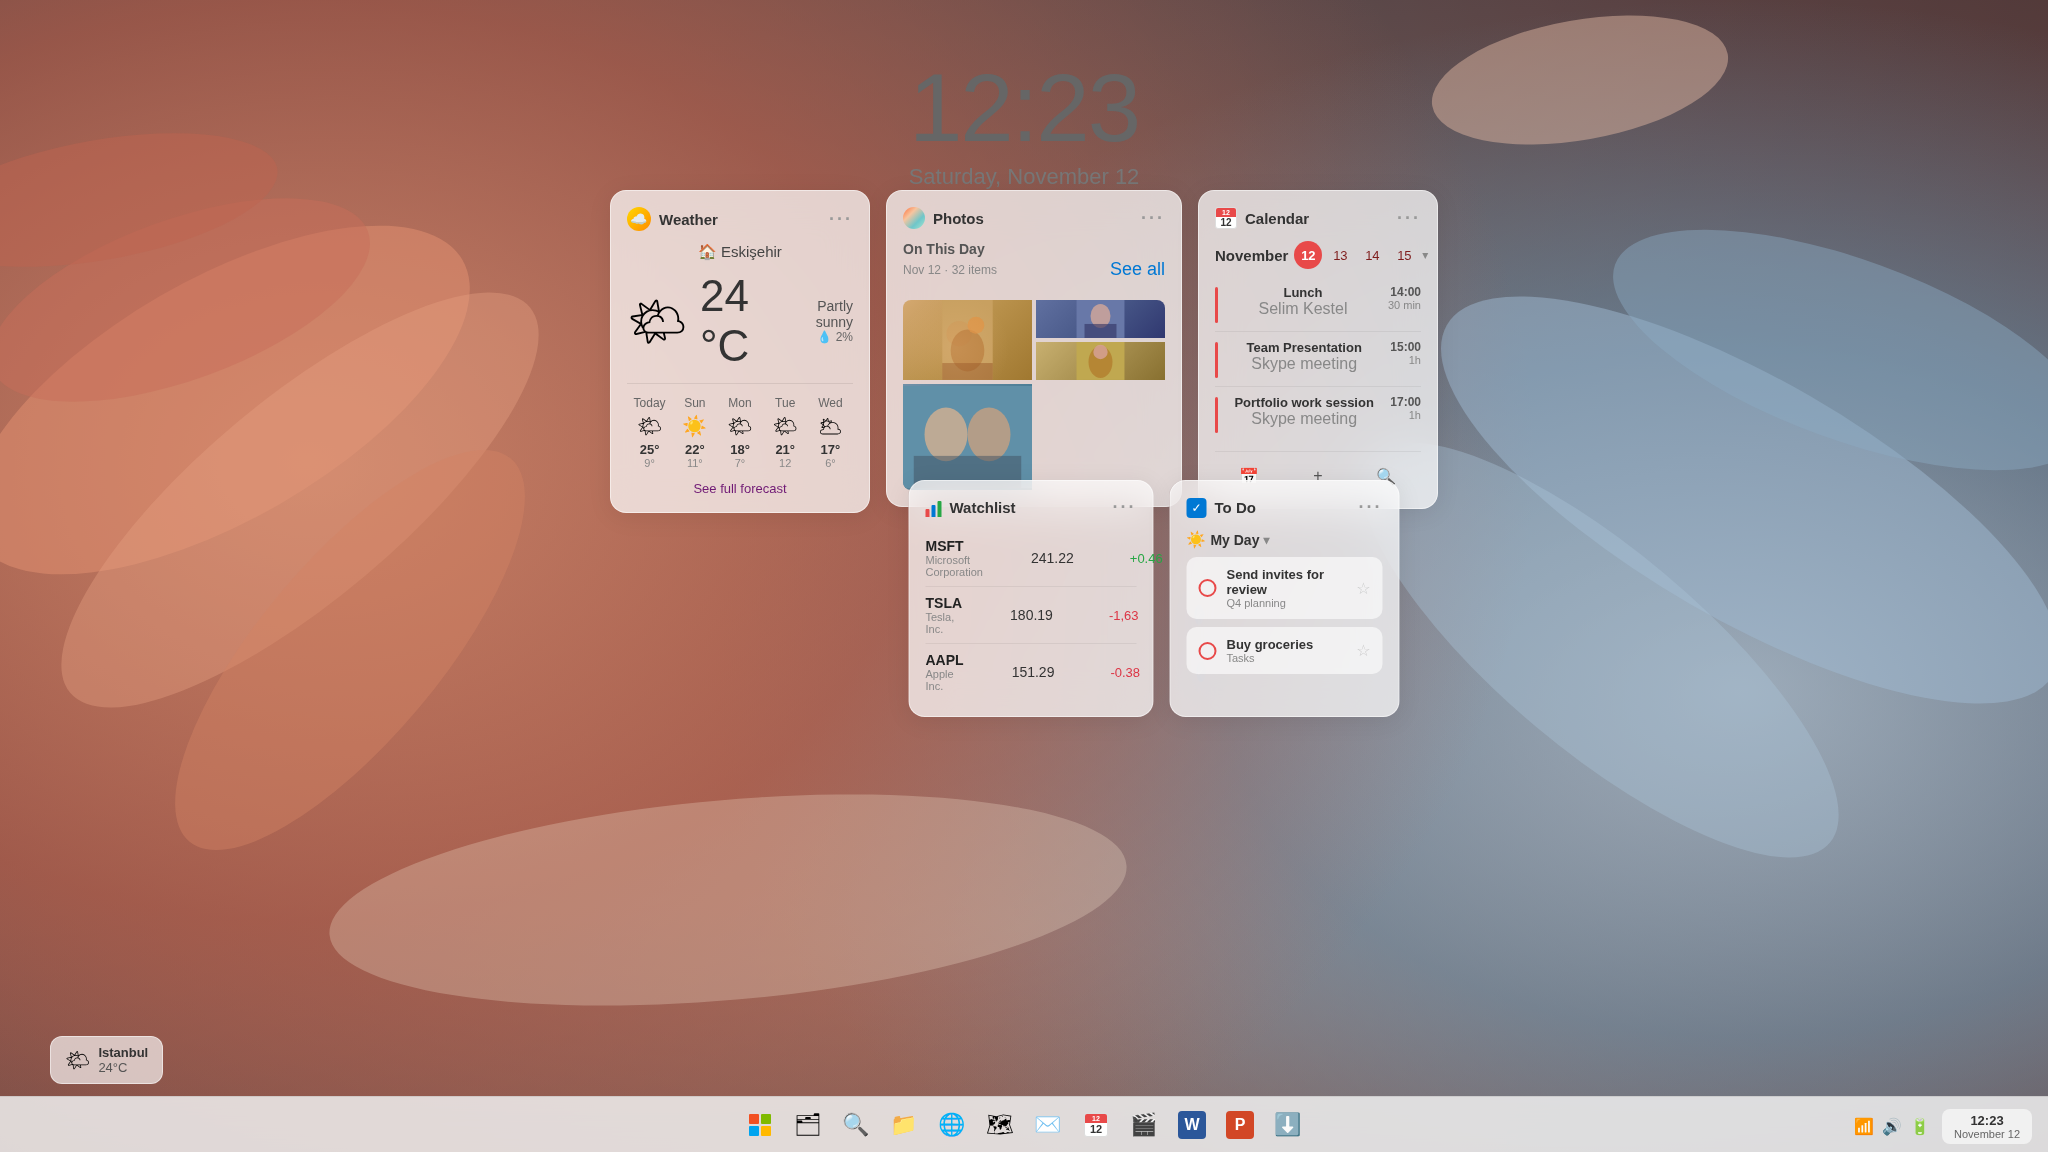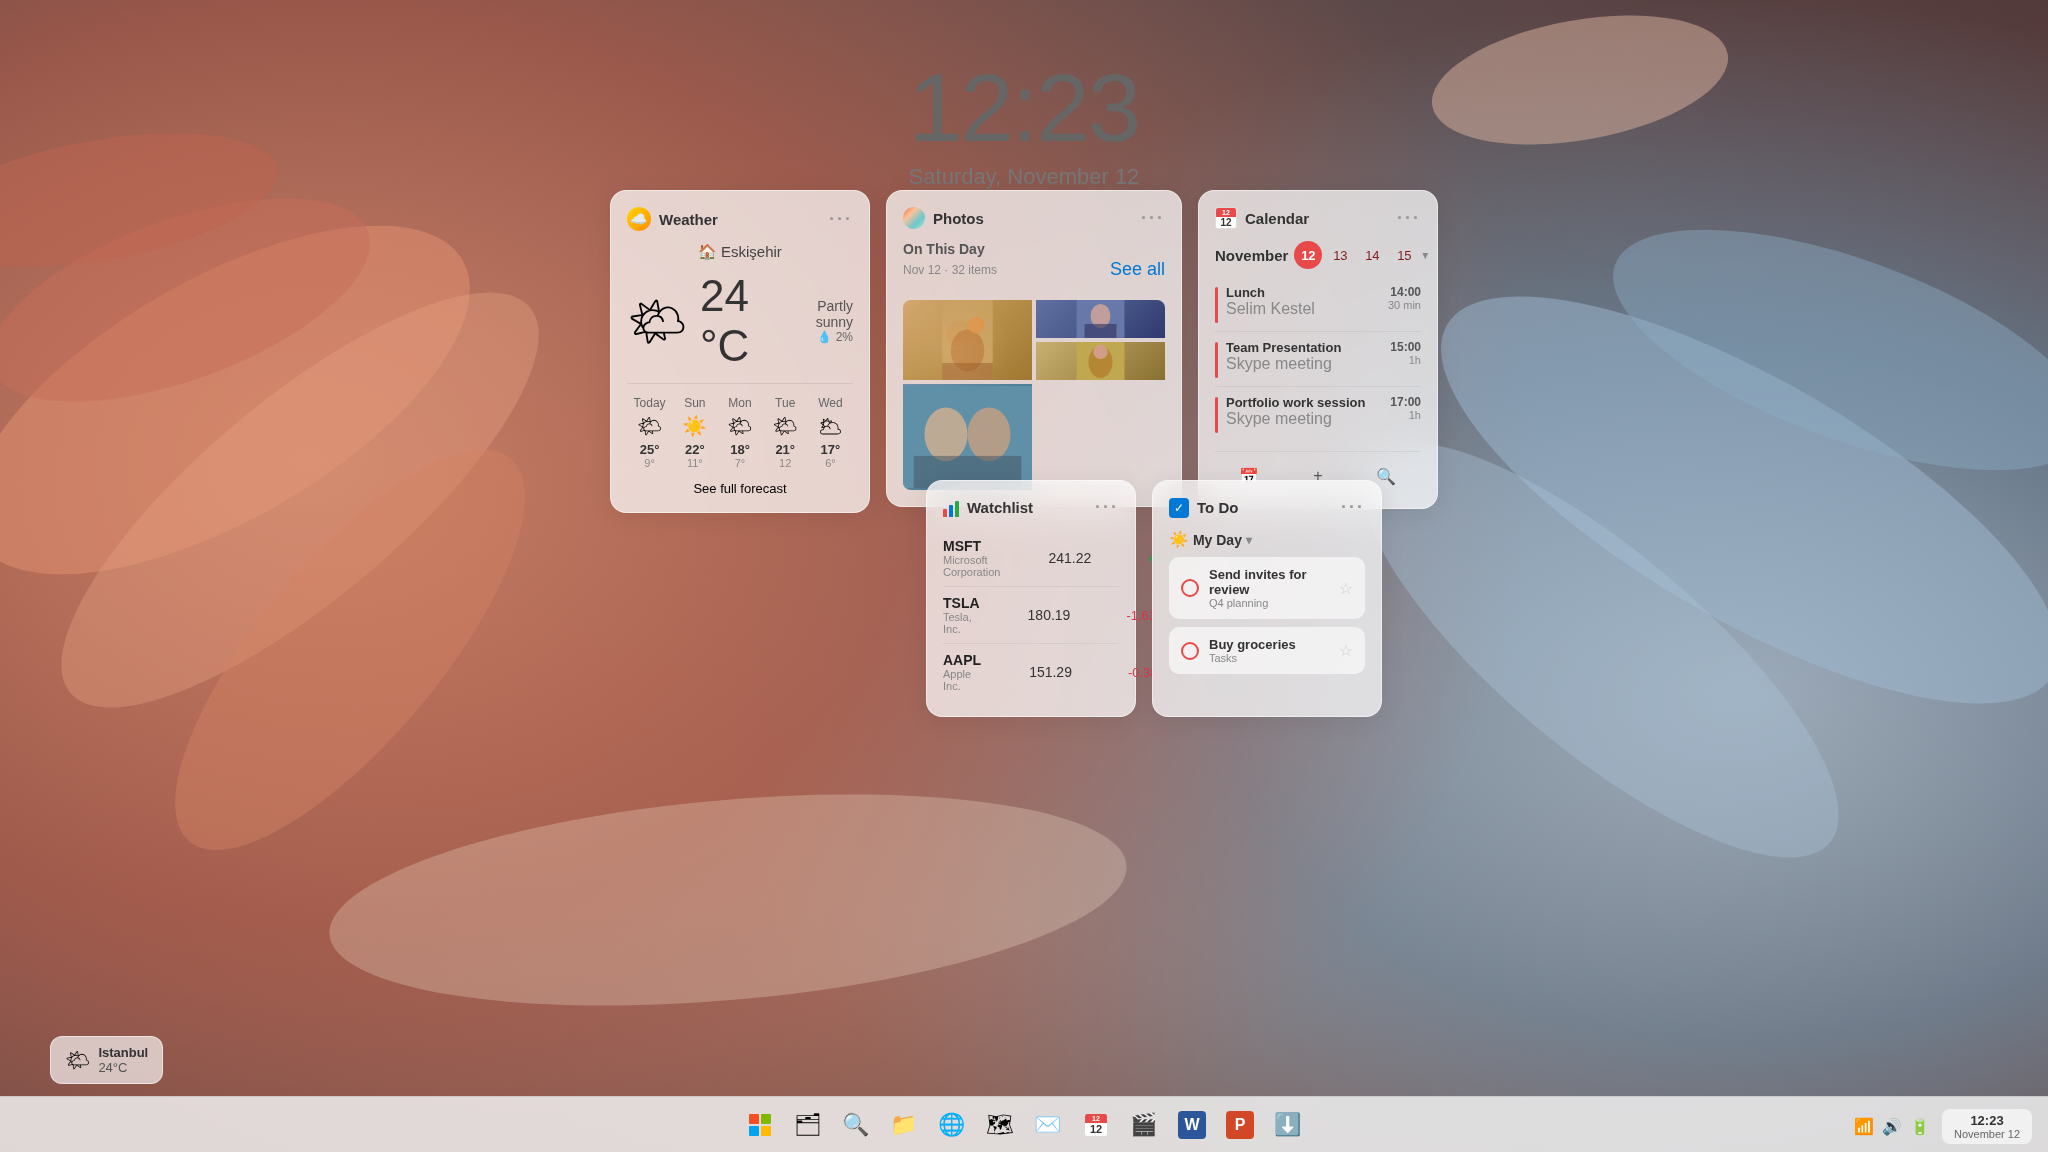--- a/index.html
+++ b/index.html
@@ -186,21 +186,21 @@
 
     .forecast-low {
       font-size: 11px;
       color: #888;
     }
 
     .see-forecast {
       text-align: center;
       margin-top: 12px;
       font-size: 13px;
-      color: #000000;
+      color: #701a75;
       cursor: pointer;
     }
 
     
     .photos-widget {
       width: 296px;
     }
 
     .photos-header-row {
       margin-bottom: 20px;
@@ -328,20 +328,21 @@
       width: 3px;
       height: 36px;
       border-radius: 2px;
       background: #e84949;
       margin-top: 2px;
       flex-shrink: 0;
     }
 
     .event-info {
       flex: 1;
+      text-align: center;
     }
 
     .event-title {
       font-size: 13px;
       font-weight: 600;
       color: #333;
     }
 
     .event-subtitle {
       font-size: 16px;
@@ -389,21 +390,21 @@
       top: 480px;
       left: 50%;
       transform: translateX(-50%);
       display: flex;
       gap: 16px;
       margin-left: 130px;
     }
 
     
     .watchlist-widget {
-      width: 210px;
+      width: 245px;
     }
 
     .stock-item {
       display: flex;
       align-items: center;
       padding: 8px 0;
       border-bottom: 1px solid rgba(0,0,0,0.06);
       gap: 48px;
     }
 

